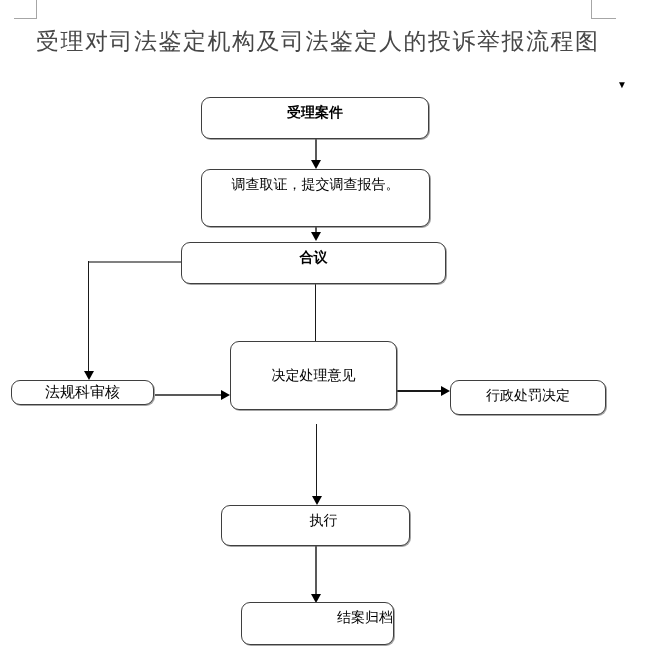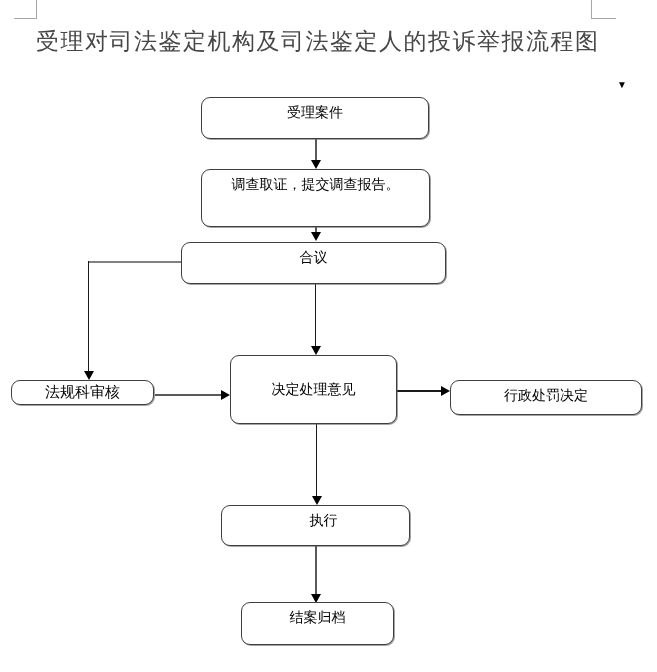--- a/index.html
+++ b/index.html
@@ -70,28 +70,28 @@
     justify-content: center;
     align-items: flex-start;
     font-size: 14px;
     color: #000000;
     white-space: nowrap;
   }
   .node .lbl { padding-top: 6px; }
   .node.v-center { align-items: center; justify-content: center; }
   .node.v-center .lbl { padding-top: 0; }
 
-  #node-accept      { left: 201px; top:  97px; width: 228px; height: 42px; }
+  #node-accept      { left: 201px; top:  97px; width: 228px; height: 42px; font-weight: bold; }
   #node-investigate { left: 201px; top: 169px; width: 229px; height: 58px; }
-  #node-deliberate  { left: 181px; top: 242px; width: 265px; height: 42px; }
+  #node-deliberate  { left: 181px; top: 242px; width: 265px; height: 42px; font-weight: bold; }
   #node-review      { left:  11px; top: 380px; width: 143px; height: 25px; font-size: 15px; }
-  #node-decide      { left: 230px; top: 355px; width: 167px; height: 69px; }
-  #node-penalty     { left: 450px; top: 380px; width: 192px; height: 35px; }
+  #node-decide      { left: 230px; top: 341px; width: 167px; height: 69px; }
+  #node-penalty     { left: 450px; top: 380px; width: 156px; height: 35px; }
   #node-execute     { left: 221px; top: 505px; width: 189px; height: 41px; padding-left: 16px; }
-  #node-archive     { left: 241px; top: 602px; width: 153px; height: 43px; }
+  #node-archive     { left: 241px; top: 602px; width: 153px; height: 43px; justify-content: flex-end; }
 
   
   .line { position: absolute; background: #595959; }
   .line.black { background: #1a1a1a; }
   .line.gray  { background: #808080; }
 
   .vline { width: 2px; }
   .hline { height: 2px; }
   .thin  { width: 1px; }
 

